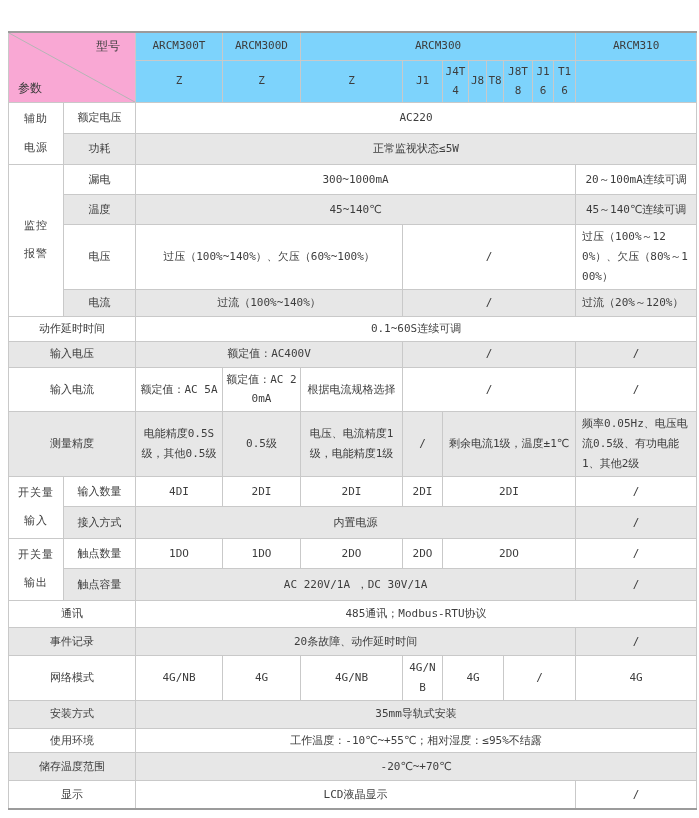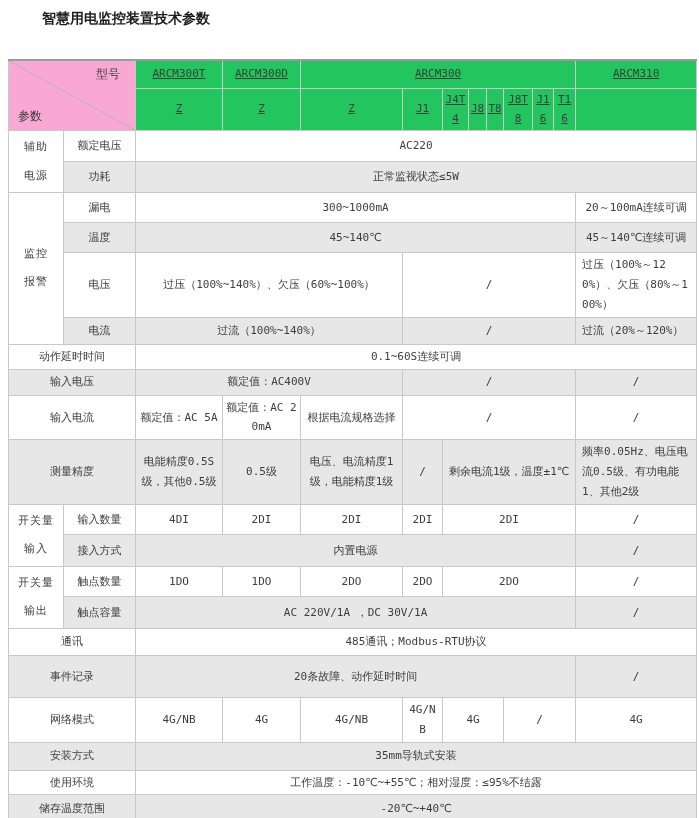--- a/index.html
+++ b/index.html
@@ -20,35 +20,34 @@
     border-top:2px solid #9b9b9b;
     border-bottom:2px solid #9b9b9b;
   }
   td {
     border:1px solid #c9c9c9;
     font-size:11px; text-align:center; vertical-align:middle;
     padding:2px 3px; line-height:1.8;
     white-space:pre-line; overflow:hidden;
     word-break:break-all;
   }
-  td.head { background:#22c55e; padding:1px 1px;text-decoration:underline; }
+  td.head { background:#7dd3fc; padding:1px 1px; }
   td.shade { background:#e7e7e7; }
   td.group { background:#ffffff; line-height:2.6; letter-spacing:1px;text-align:center; }
   td.cell-left { text-align:left; padding:2px 3px 2px 6px; }
   td.diag { background:#f9a8d4; position:relative; padding:0; }
   td.diag svg.diagline { position:absolute; left:0; top:0; width:100%; height:100%; display:block; }
   td.diag .lbl { position:absolute; font-size:12px; color:#3d3d3d; line-height:14px; }
   td.diag .lbl-tr { top:6px; right:15px; }
   td.diag .lbl-bl { bottom:7px; left:9px; }
 </style>
 </head>
 <body>
 
 <div class="page">
-  <div class="title">智慧用电监控装置技术参数</div>
 
   <table class="spec">
     <colgroup id="spec-colgroup">
         <col style="width: 55px;">
         <col style="width: 72px;">
         <col style="width: 87px;">
         <col style="width: 78px;">
         <col style="width: 102px;">
         <col style="width: 40px;">
         <col style="width: 26px;">
@@ -172,21 +171,21 @@
         </tr>
         <tr style="height: 28px;">
           <td class="param shade">触点容量</td>
           <td class="shade" colspan="10">AC 220V/1A ，DC 30V/1A</td>
           <td class="shade">/</td>
         </tr>
         <tr style="height: 27px;">
           <td class="param" colspan="2">通讯</td>
           <td colspan="11">485通讯；Modbus-RTU协议</td>
         </tr>
-        <tr style="height: 42px;">
+        <tr style="height: 28px;">
           <td class="param shade" colspan="2">事件记录</td>
           <td class="shade" colspan="10">20条故障、动作延时时间</td>
           <td class="shade">/</td>
         </tr>
         <tr style="height: 27px;">
           <td class="param" colspan="2">网络模式</td>
           <td>4G/NB</td>
           <td>4G</td>
           <td>4G/NB</td>
           <td>4G/NB</td>
@@ -197,21 +196,21 @@
         <tr style="height: 28px;">
           <td class="param shade" colspan="2">安装方式</td>
           <td class="shade" colspan="11">35mm导轨式安装</td>
         </tr>
         <tr style="height: 14px;">
           <td class="param" colspan="2">使用环境</td>
           <td colspan="11">工作温度：-10℃~+55℃；相对湿度：≤95%不结露</td>
         </tr>
         <tr style="height: 28px;">
           <td class="param shade" colspan="2">储存温度范围</td>
-          <td class="shade" colspan="11">-20℃~+40℃</td>
+          <td class="shade" colspan="11">-20℃~+70℃</td>
         </tr>
         <tr style="height: 28px;">
           <td class="param" colspan="2">显示</td>
           <td colspan="10">LCD液晶显示</td>
           <td>/</td>
         </tr>
       </tbody>
   </table>
 </div>
 

